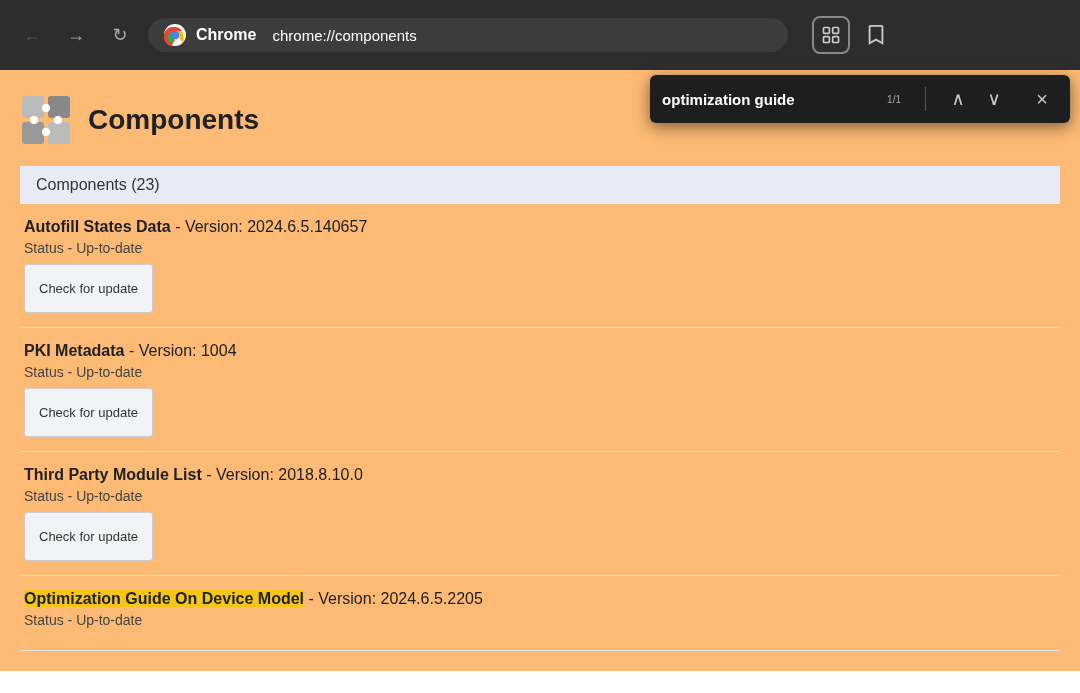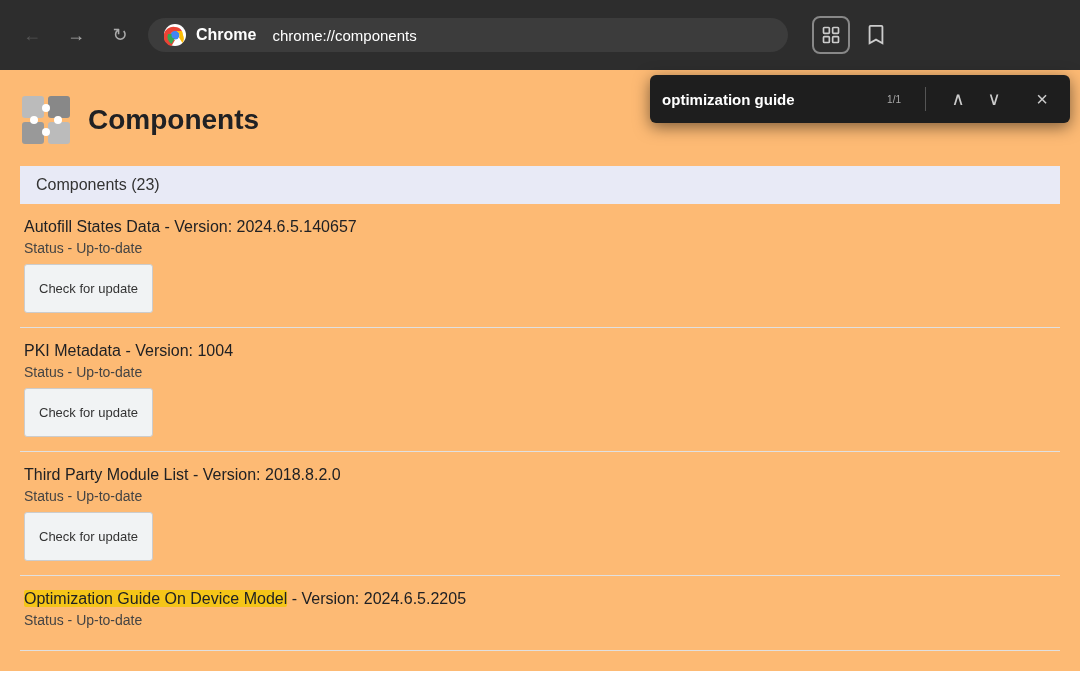--- a/index.html
+++ b/index.html
@@ -169,21 +169,21 @@
     .component-item {
       padding: 14px 16px 14px 4px;
       border-bottom: 1px solid #e0e0e0;
     }
     .component-name {
       font-size: 16px;
       color: #202124;
       margin-bottom: 4px;
     }
     .component-name strong {
-      font-weight: normal;
+      font-weight: bold;
     }
     .component-status {
       font-size: 14px;
       color: #444;
       margin-bottom: 8px;
     }
     .check-btn {
       background: #f1f3f4;
       border: 1px solid #ccc;
       border-radius: 3px;
@@ -287,21 +287,21 @@
         <strong>PKI Metadata</strong>
         <span> - <span>Version: 1004</span></span>
       </div>
       <div class="component-status">Status - Up-to-date</div>
       <button class="check-btn">Check for update</button>
     </div>
 
     <div class="component-item">
       <div class="component-name">
         <strong>Third Party Module List</strong>
-        <span> - <span>Version: 2018.8.2.0</span></span>
+        <span> - <span>Version: 2018.8.10.0</span></span>
       </div>
       <div class="component-status">Status - Up-to-date</div>
       <button class="check-btn">Check for update</button>
     </div>
 
     <div class="component-item">
       <div class="component-name">
         <strong>
           <span class="highlight">Optimization Guide On Device Model</span>
         </strong>

